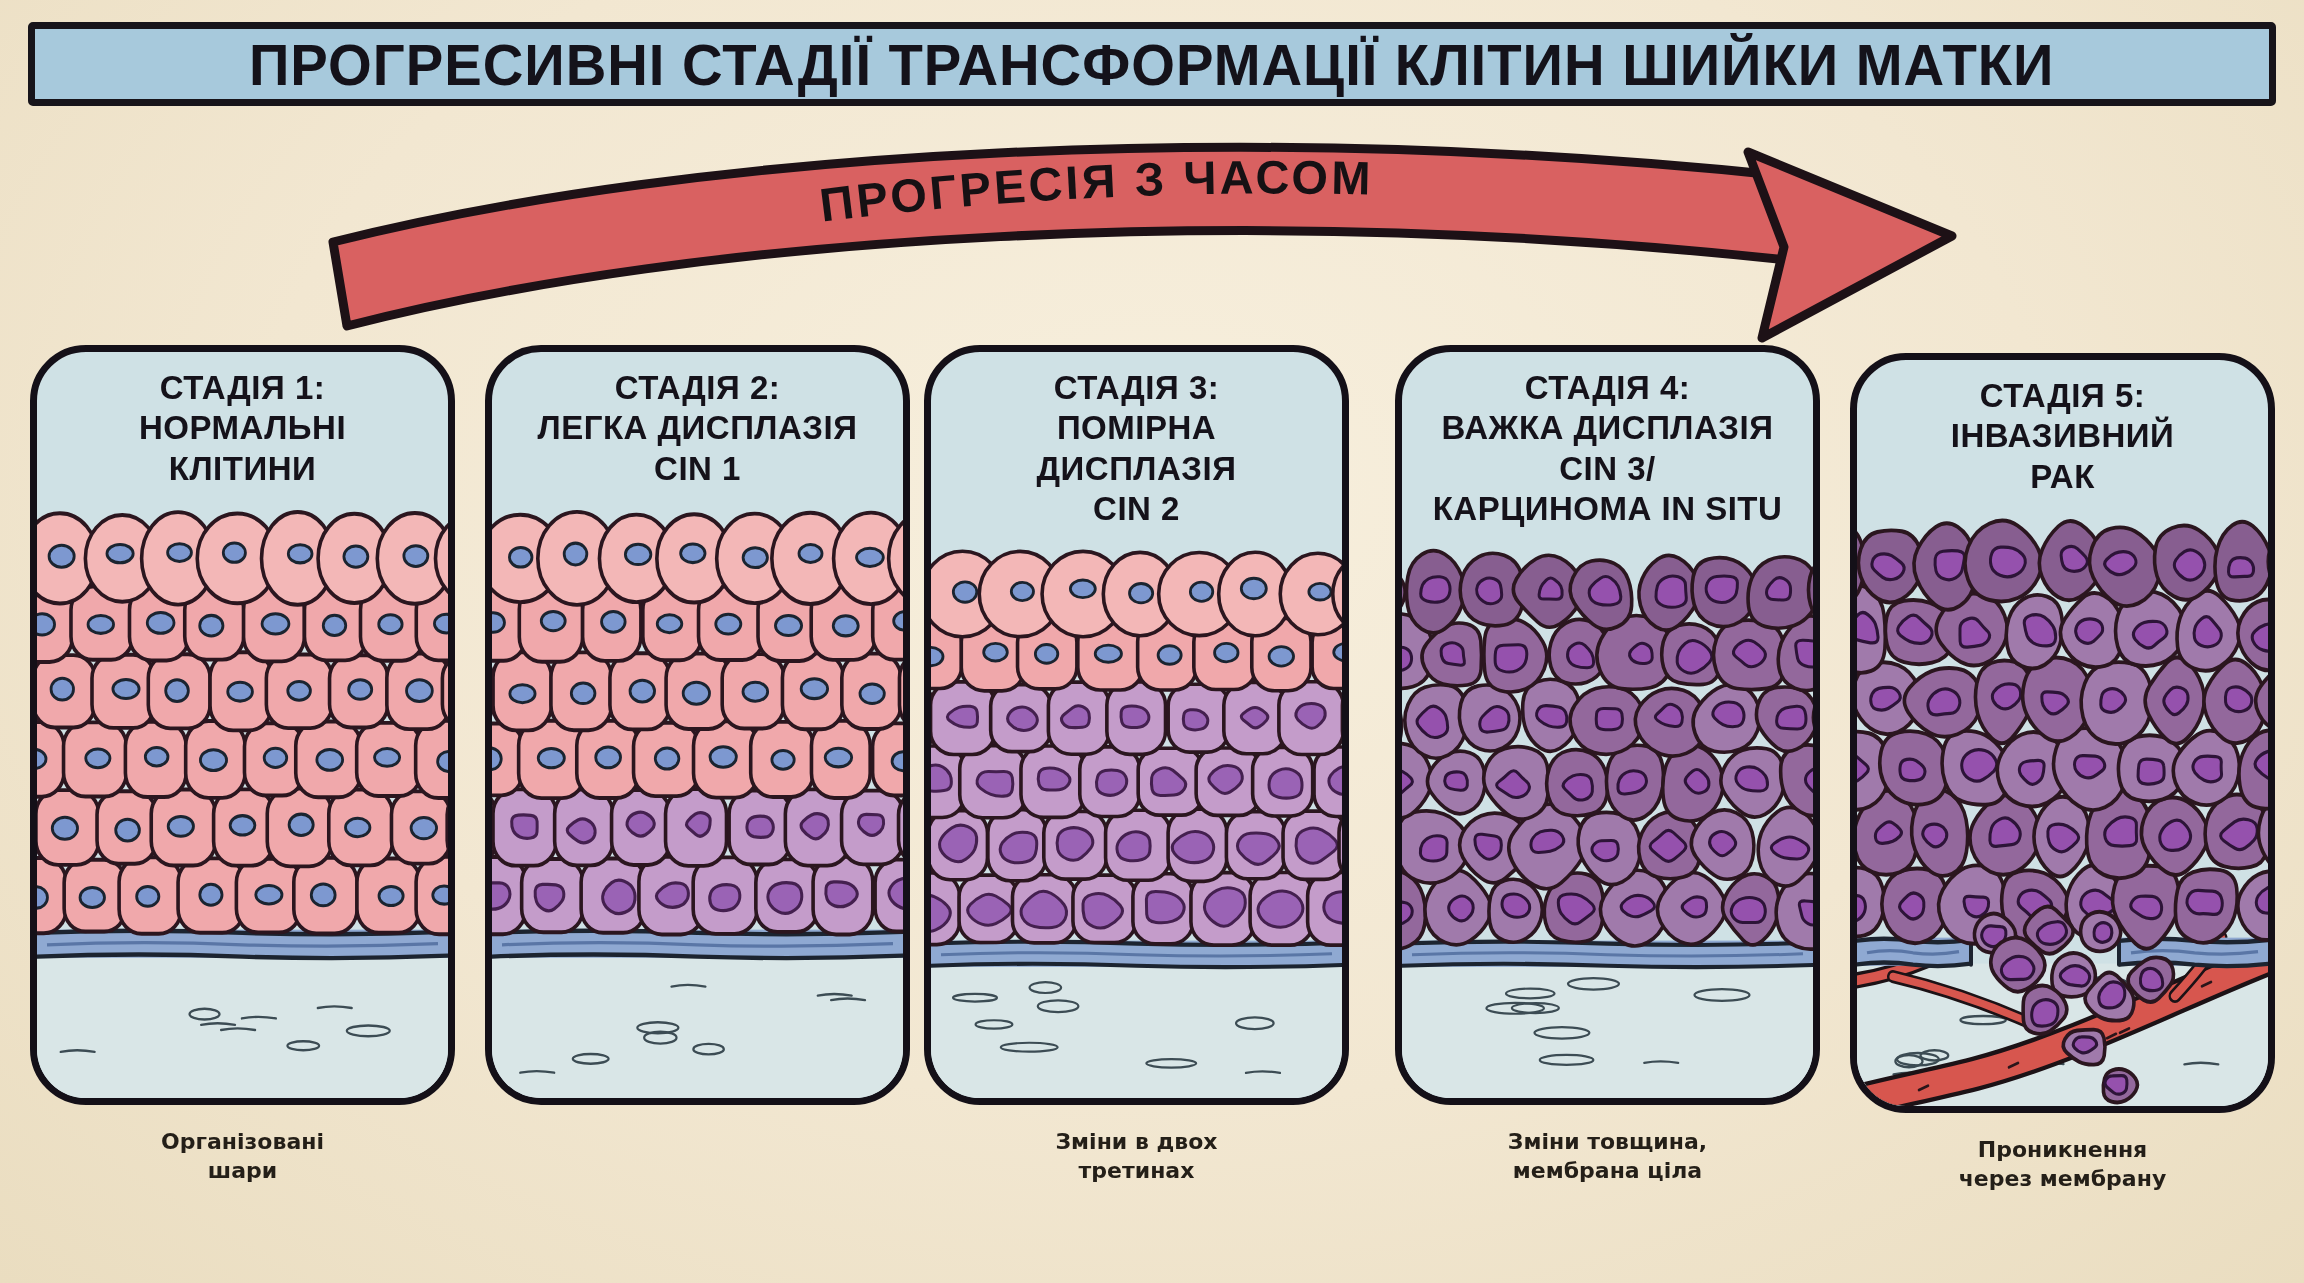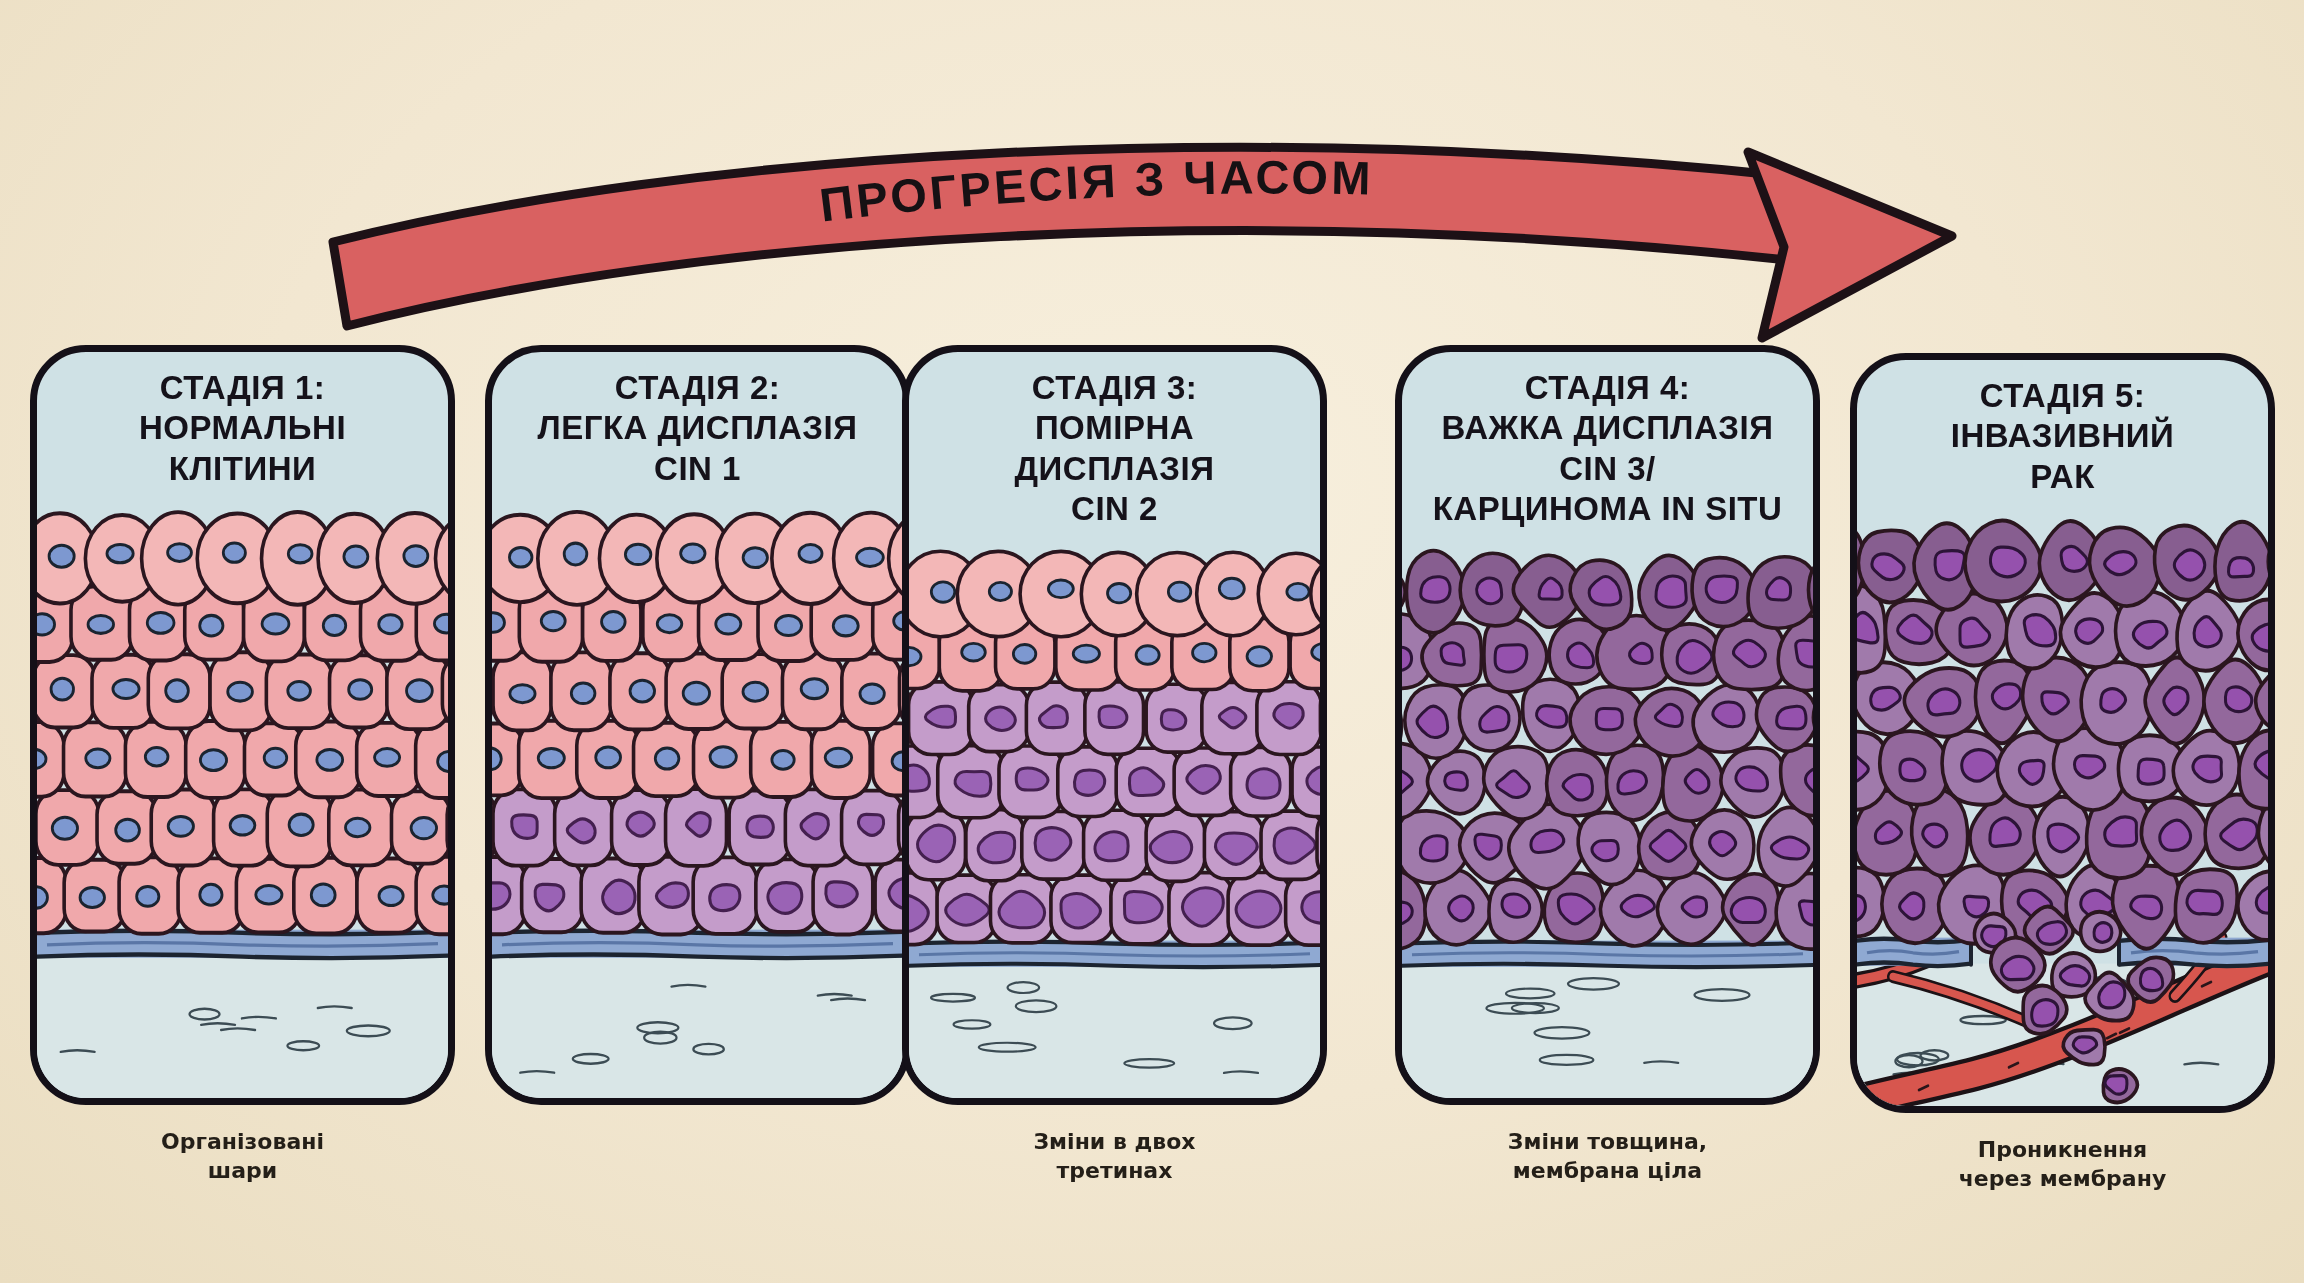--- a/index.html
+++ b/index.html
@@ -24,20 +24,23 @@
   .illu{width:100%;height:100%;display:block;}
   .caption{position:absolute;left:0;top:1128px;width:425px;text-align:center;
            font-family:"DejaVu Sans",sans-serif;font-weight:bold;font-size:22px;line-height:1.3;
            color:#241f18;white-space:pre-line;}
 </style>
 </head>
 <body>
 
 <div class="page">
 
+  <div class="banner">
+    <div class="banner-text">ПРОГРЕСИВНІ СТАДІЇ ТРАНСФОРМАЦІЇ КЛІТИН ШИЙКИ МАТКИ</div>
+  </div>
 
   <svg class="arrow-svg" viewBox="0 0 2304 420">
     <path d="M 333,242 C 700,150 1250,118 1805,178 L 1805,262 C 1250,200 700,235 347,326 Z" fill="#d96161" stroke="#1d1116" stroke-width="9" stroke-linejoin="round"></path>
     <path d="M 1748,152 L 1952,236 L 1762,338 L 1784,247 Z" fill="#d96161" stroke="#1d1116" stroke-width="9" stroke-linejoin="round"></path>
     <path id="arrowTextPath" d="M 520,280 C 850,192 1300,172 1680,216" fill="none" stroke="none"></path>
     <text class="arrow-label-text">
       <textPath href="#arrowTextPath" startOffset="50%" text-anchor="middle">ПРОГРЕСІЯ З ЧАСОМ</textPath>
     </text>
   </svg>
 
@@ -303,21 +306,21 @@
                 <ellipse cx="379.07144607197756" cy="60.5" rx="37.476318979585386" ry="42.32927518637852" fill="#f3b7b7" stroke="#2b161f" stroke-width="3.6"></ellipse>
                 <ellipse cx="377.9223162505243" cy="59.56034702016041" rx="13.423554455745034" ry="8.380087480228394" fill="#7d98d0" stroke="#1b2430" stroke-width="2.8"></ellipse>
                 <ellipse cx="436.9007452659841" cy="60.5" rx="40.288183791512466" ry="43.34762415384874" fill="#f3b7b7" stroke="#2b161f" stroke-width="3.6"></ellipse>
                 <ellipse cx="438.9221833086173" cy="56.521570610348135" rx="11.664447767776437" ry="9.058795676380395" fill="#7d98d0" stroke="#1b2430" stroke-width="2.8"></ellipse>
               </g>
             </svg>
         </div>
       </div>
     </div>
 
-    <div class="stage" style="left: 902px;">
+    <div class="stage" style="left: 924px;">
       <div class="panel">
         <div class="panel-header">СТАДІЯ 3:
 ПОМІРНА
 ДИСПЛАЗІЯ
 CIN 2</div>
         <div class="panel-illu">
           <svg class="illu" viewBox="0 0 411 560" preserveAspectRatio="none">
               <g>
                 <rect x="-2" y="428" width="415" height="134" fill="#d9e6e7"></rect>
                 <ellipse cx="240.25749349966645" cy="525.6118515580893" rx="24.899077709764242" ry="4.183788017486222" fill="none" stroke="#3c4c54" stroke-width="2.2"></ellipse>

